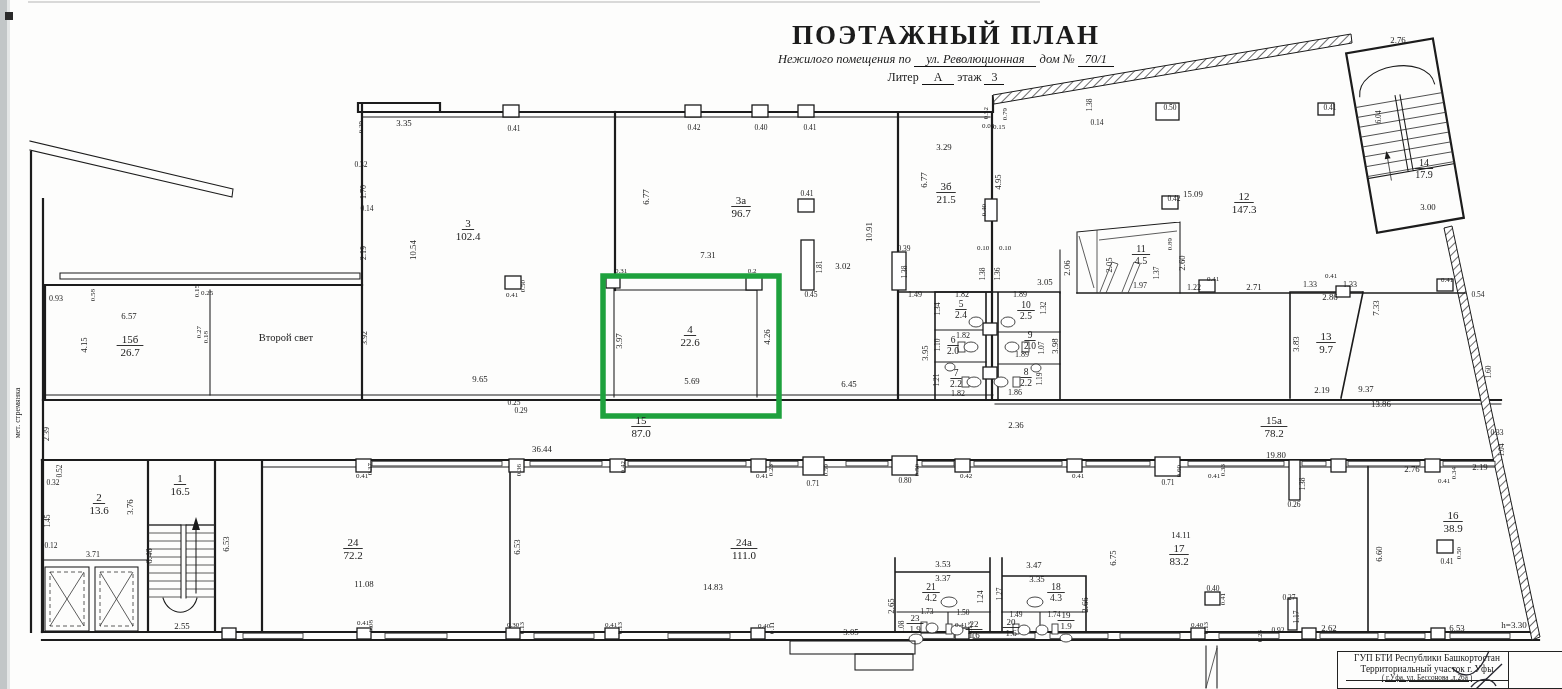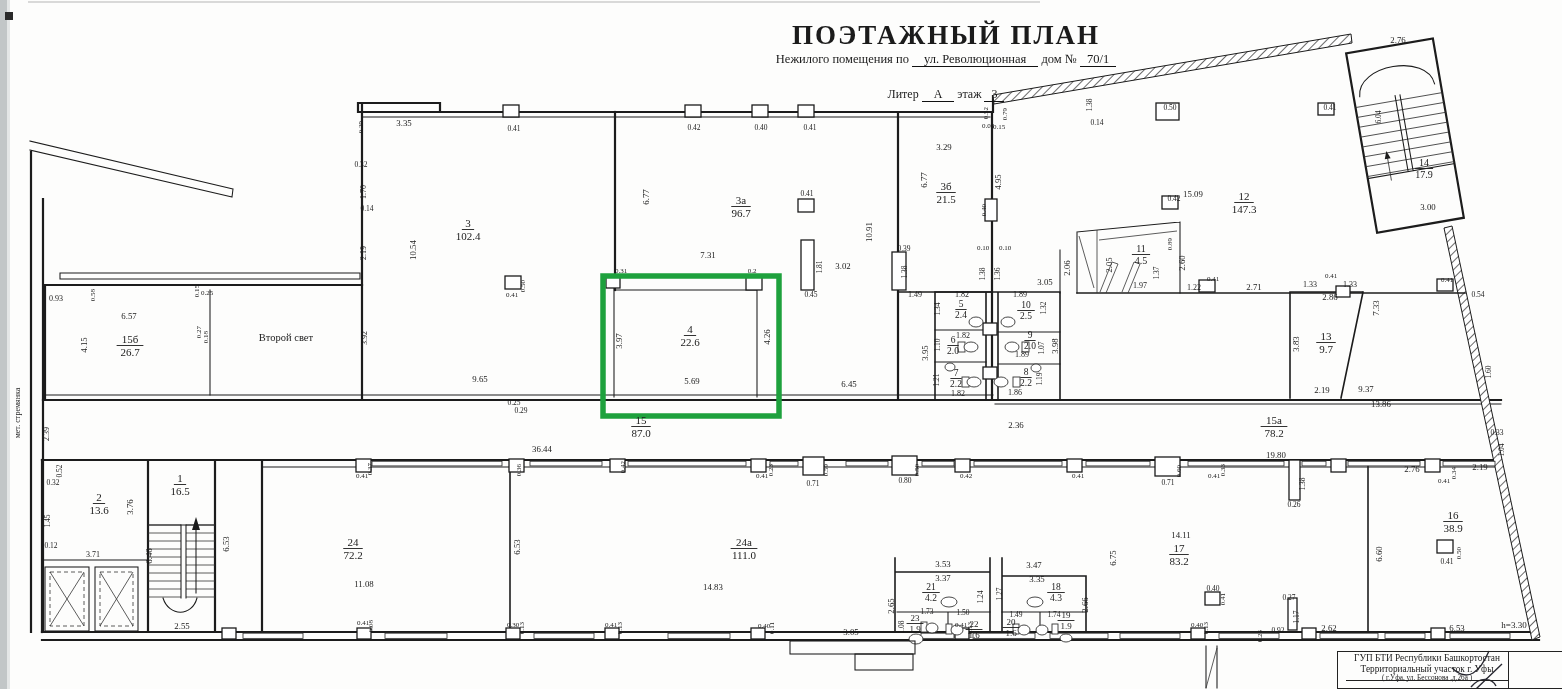--- a/index.html
+++ b/index.html
@@ -9,31 +9,31 @@
   svg text{font-family:"Liberation Serif","DejaVu Serif",serif;fill:#1b1b1b;text-anchor:middle;}
   .w2{stroke:#1c1c1c;stroke-width:2.2;fill:none;stroke-linecap:square;}
   .wm{stroke:#1c1c1c;stroke-width:1.6;fill:none;stroke-linecap:square;}
   .w1{stroke:#1c1c1c;stroke-width:1.05;fill:none;stroke-linecap:square;}
   .w07{stroke:#333;stroke-width:0.8;fill:none;}
   .col{fill:#ffffff;stroke:#1c1c1c;stroke-width:1.3;}
   .win{fill:#ffffff;stroke:#333;stroke-width:0.85;}
   .fix{fill:#ffffff;stroke:#333;stroke-width:0.9;}
   .title-block{position:absolute;left:728px;top:20px;width:436px;text-align:center;}
   .t1{font-size:27px;font-weight:bold;letter-spacing:2px;white-space:nowrap;}
-  .t2{font-size:12.5px;margin-top:1px;white-space:nowrap;}
-  .t3{font-size:12px;margin-top:20px;}
+  .t2{font-size:12.5px;margin-top:1px;white-space:nowrap;font-style:italic;}
+  .t3{font-size:12px;margin-top:3px;}
   .u{border-bottom:1px solid #111;padding:0 12px;}
   .u2{border-bottom:1px solid #111;padding:0 7px;}
   .stamp{position:absolute;left:1337px;top:651px;width:222px;height:36px;
          border:1.6px solid #222;display:flex;background:transparent;padding-left:8px;}
   .stamp-left{width:162px;border-right:1.4px solid #222;text-align:center;
               display:flex;flex-direction:column;}
   .stamp-text{padding-top:1px;height:27px;}
   .s1{font-size:9.3px;line-height:10.5px;white-space:nowrap;}
-  .s2{font-size:7.2px;line-height:8px;white-space:nowrap;}
+  .s2{font-size:7.2px;line-height:8px;white-space:nowrap;text-decoration:underline;}
   .stamp-row{border-top:1.2px solid #222;flex:1;}
   .stamp-right{flex:1;}
 </style>
 </head>
 <body>
 
 <div class="page">
 <svg width="1562" height="689" viewBox="0 0 1562 689">
   <defs>
     <pattern id="hatch" width="6" height="6" patternUnits="userSpaceOnUse" patternTransform="rotate(45)">

